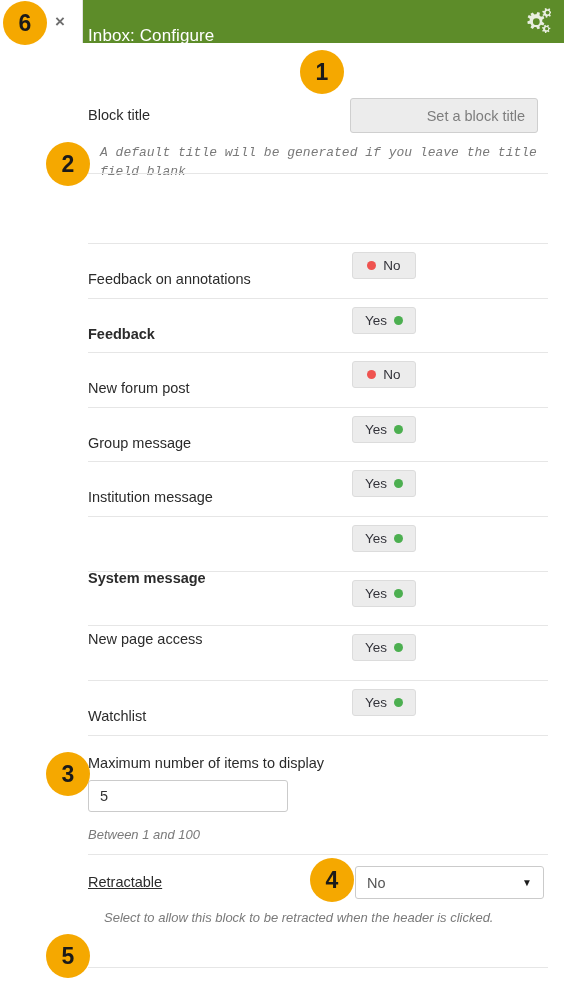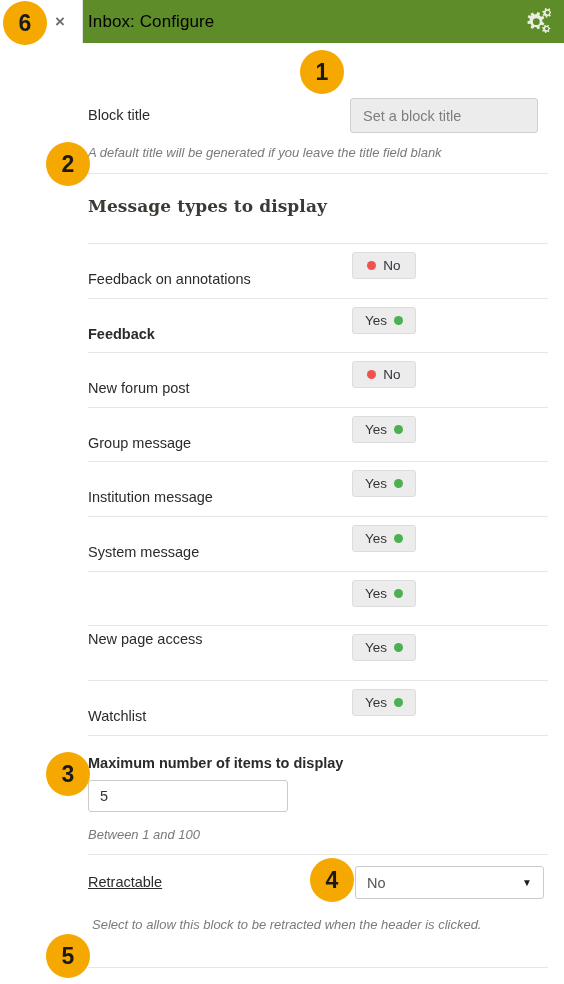--- a/index.html
+++ b/index.html
@@ -43,25 +43,25 @@
   .close-tab .x-glyph {
     font-size: 17px;
     font-weight: bold;
     color: #6e6e6e;
     line-height: 1;
     font-family: "Liberation Sans", sans-serif;
   }
   .titlebar-title {
     position: absolute;
     left: 50px;
-    top: 0;
+    top: 14px;
     height: 43px;
     line-height: 43px;
     font-size: 17px;
-    color: #000000;
+    color: #ffffff;
     letter-spacing: 0.1px;
     white-space: nowrap;
   }
   .gear-btn {
     position: absolute;
     right: 10px;
     top: 4px;
     width: 40px;
     height: 36px;
     display: flex;
@@ -112,26 +112,28 @@
     height: 35px;
     background: #ececec;
     border: 1px solid #cfcfcf;
     border-radius: 3px;
     box-sizing: border-box;
     font-family: "Liberation Sans", sans-serif;
     font-size: 14.5px;
     color: #7d7d7d;
     padding: 0 12px;
     outline: none;
+    text-align: right;
   }
   .blocktitle-input::placeholder { color: #7d7d7d; opacity: 1; }
   .blocktitle-help {
     position: absolute;
-    left: 88px;
+    left: 100px;
     top: 101px;
+    font-family: Liberation Mono, monospace;
   }
 
   
   .section-heading {
     position: absolute;
     left: 88px;
     top: 153px;
     font-family: "DejaVu Serif", "Liberation Serif", serif;
     font-size: 17px;
     font-weight: bold;
@@ -173,21 +175,20 @@
   }
   .toggle.is-yes .dot { background: #4caf50; order: 2; }
   .toggle.is-no  .dot { background: #ef5350; order: 0; }
   .toggle .tgl-text { order: 1; }
 
   
   .max-label {
     position: absolute;
     left: 88px;
     top: 712px;
-    font-weight: bold;
   }
   .max-input {
     position: absolute;
     left: 88px;
     top: 737px;
     width: 200px;
     height: 32px;
     background: #ffffff;
     border: 1px solid #cbcbcb;
     border-radius: 3px;
@@ -231,24 +232,23 @@
     color: #555555;
     flex: 1 1 auto;
   }
   .retract-select .caret {
     font-size: 10px;
     color: #1c1c1c;
     line-height: 1;
   }
   .retract-help {
     position: absolute;
-    left: 92px;
+    left: 104px;
     top: 866px;
     width: 430px;
-    margin-top: 7px;
   }
 
   
   .badge {
     position: absolute;
     width: 44px;
     height: 44px;
     border-radius: 50%;
     background: #f5a800;
     color: #1a1a1a;
@@ -284,29 +284,28 @@
   </div>
 </div>
 
 <div class="content">
 
   <div class="row-label blocktitle-label">Block title</div>
   <input class="blocktitle-input" type="text" placeholder="Set a block title" style="">
   <div class="helper blocktitle-help">A default title will be generated if you leave the title field blank</div>
   <div class="hr" style="top:130px;"></div>
 
-  <div class="section-heading">Message types to display</div>
   <div class="hr" style="top:200px;"></div>
 
   <div class="tgl-row-label" style="top:216px;">Feedback on annotations</div>
   <div class="tgl-row-label" style="top:271px;font-weight:bold;">Feedback</div>
   <div class="tgl-row-label" style="top:325px;">New forum post</div>
   <div class="tgl-row-label" style="top:380px;">Group message</div>
   <div class="tgl-row-label" style="top:434px;">Institution message</div>
-  <div class="tgl-row-label" style="top:489px;">System message</div>
+  <div class="tgl-row-label" style="top:515px;font-weight:bold;">System message</div>
   <div class="tgl-row-label" style="top:576px;">New page access</div>
   <div class="tgl-row-label" style="top:653px;">Watchlist</div>
 
   <div class="toggle is-no" style="top:209px;">
     <span class="dot"></span>
     <span class="tgl-text">No</span>
   </div>
   <div class="toggle is-yes" style="top:264px;">
     <span class="dot"></span>
     <span class="tgl-text">Yes</span>

